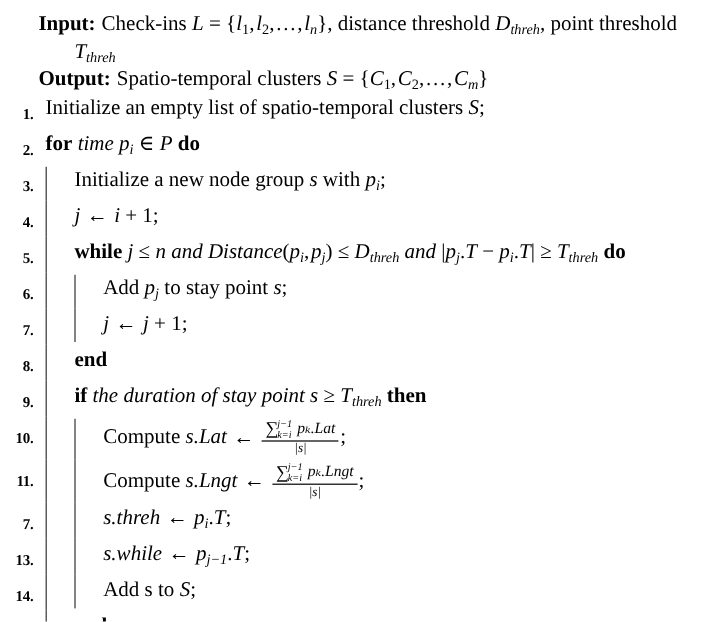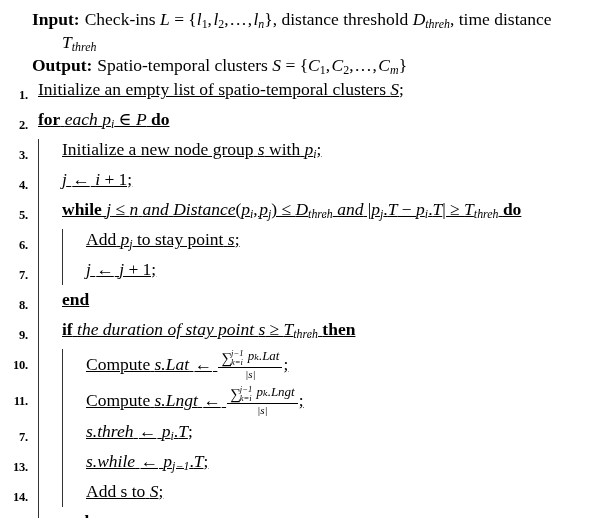--- a/index.html
+++ b/index.html
@@ -85,21 +85,20 @@
     bottom: 0;
     width: 1px;
     background: #333333;
   }
   .rule.on.start::before { top: 2px; }
   .rule.on.end::before { bottom: 2px; }
   .txt {
     flex: 1;
     padding-left: 6px;
     padding-top: 1px;
-    text-decoration: underline;
   }
   .txt.tall {
     padding-top: 2px;
     padding-bottom: 2px;
   }
 
   
   .kw { font-weight: bold; }
   .it { font-style: italic; }
   .mi { font-style: italic; }
@@ -165,21 +164,21 @@
 <div id="algorithm">
 
   <div class="header-block">
 
     <div class="hdr-row">
       <span class="hdr-label">Input:</span>
       <span class="hdr-text"><span>Check-ins</span>
         <span class="mi">L</span> = {<span class="mi">l</span><sub>1</sub>, <span class="mi">l</span><sub>2</sub>, . . . , <span class="mi">l</span><sub class="sub-it">n</sub>},
         <span>distance threshold</span>
         <span class="mi">D</span><sub class="sub-it">threh</sub>,
-        <span>time distance</span></span>
+        <span>point threshold</span></span>
     </div>
 
     <div class="hdr-row cont">
       <span class="hdr-text"><span class="mi">T</span><sub class="sub-it">threh</sub></span>
     </div>
 
     <div class="hdr-row">
       <span class="hdr-label">Output:</span>
       <span class="hdr-text"><span>Spatio-temporal clusters</span>
         <span class="mi">S</span> = {<span class="mi">C</span><sub>1</sub>, <span class="mi">C</span><sub>2</sub>, . . . , <span class="mi">C</span><sub class="sub-it">m</sub>}</span>
@@ -189,21 +188,21 @@
   <div class="alg-line">
     <span class="ln">1.</span>
     <span class="body-cell">
       <span class="txt"><span>Initialize an empty list of spatio-temporal clusters</span> <span class="mi">S</span>;</span>
     </span>
   </div>
 
   <div class="alg-line">
     <span class="ln">2.</span>
     <span class="body-cell">
-      <span class="txt"><span class="kw">for</span> <span class="it">each</span> <span class="mi">p</span><sub class="sub-it">i</sub> ∈ <span class="mi">P</span> <span class="kw">do</span></span>
+      <span class="txt"><span class="kw">for</span> <span class="it">time</span> <span class="mi">p</span><sub class="sub-it">i</sub> ∈ <span class="mi">P</span> <span class="kw">do</span></span>
     </span>
   </div>
 
   <div class="alg-line">
     <span class="ln">3.</span>
     <span class="body-cell">
       <span class="rule on start"></span>
       <span class="txt"><span>Initialize a new node group</span> <span class="mi">s</span> <span>with</span> <span class="mi">p</span><sub class="sub-it">i</sub>;</span>
     </span>
   </div>

